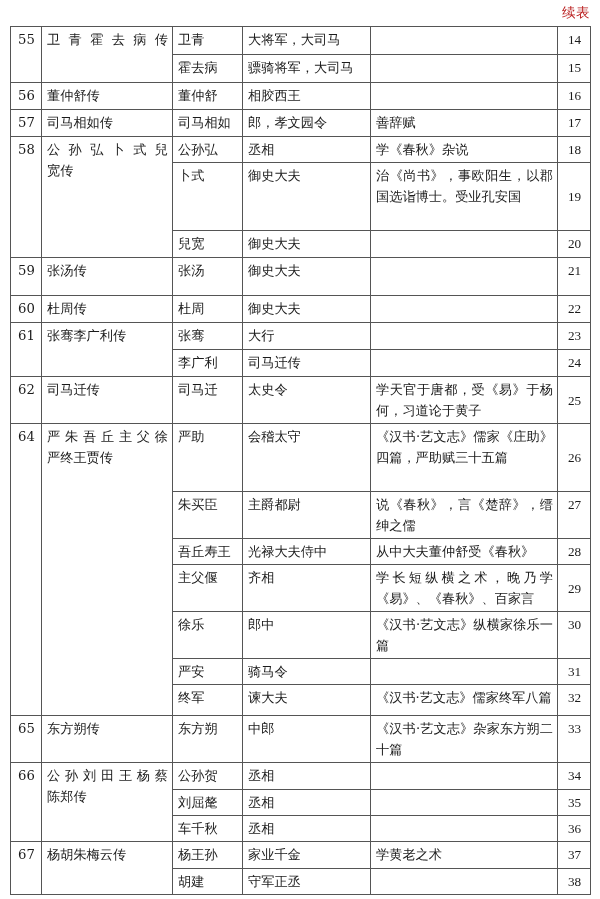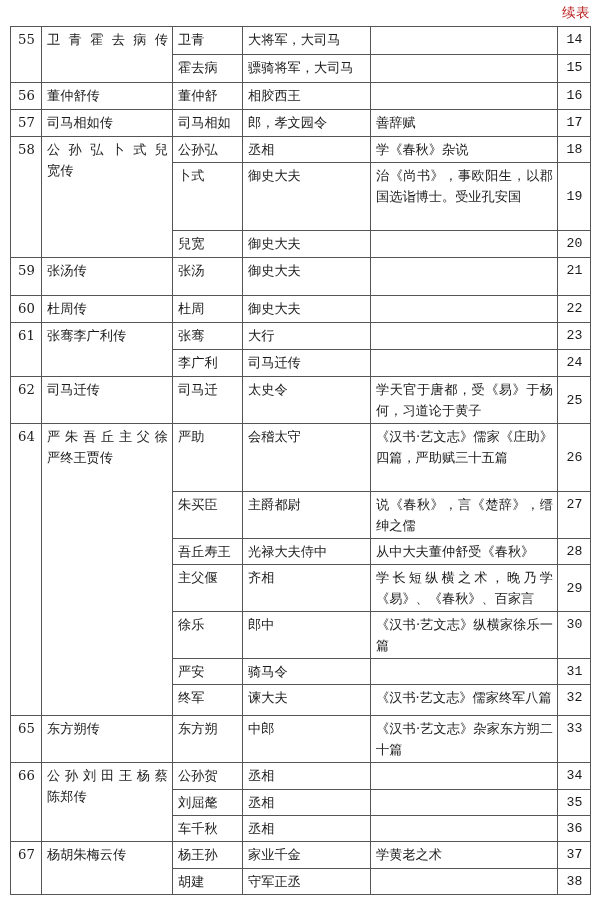--- a/index.html
+++ b/index.html
@@ -66,21 +66,21 @@
 
   td.seq {
     text-align: center;
     font-family: "DejaVu Serif", "Liberation Serif", serif;
     font-size: 13px;
     padding-left: 0;
     padding-right: 0;
   }
   td.page {
     text-align: center;
-    font-family: Liberation Mono, monospace;
+    font-family: Liberation Serif, serif;
     font-size: 13px;
     padding-left: 0;
     padding-right: 0;
   }
   td.page.mid { vertical-align: middle; }
   td.title {
     text-align: justify;
     text-align-last: justify;
     text-justify: inter-character;
   }

